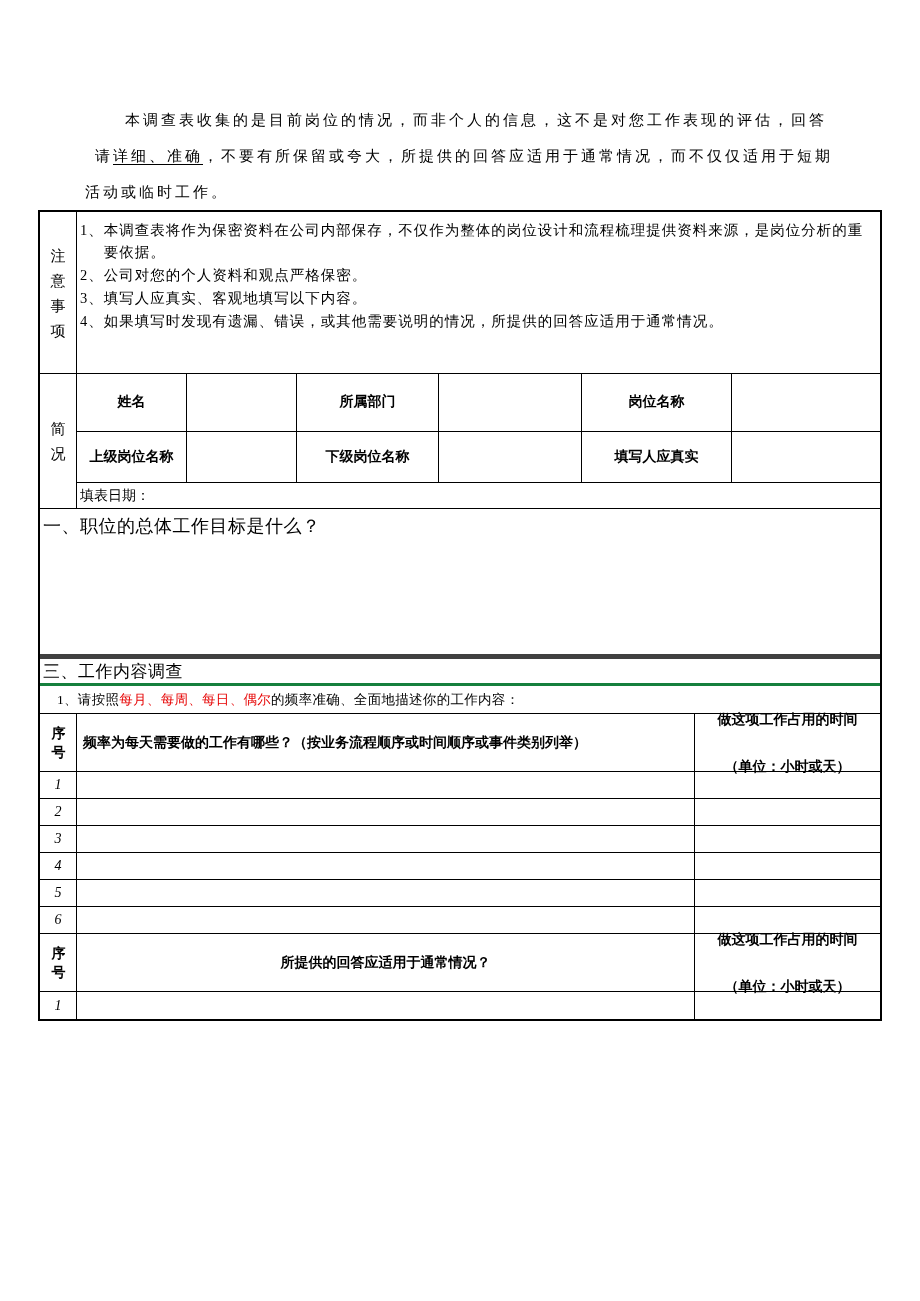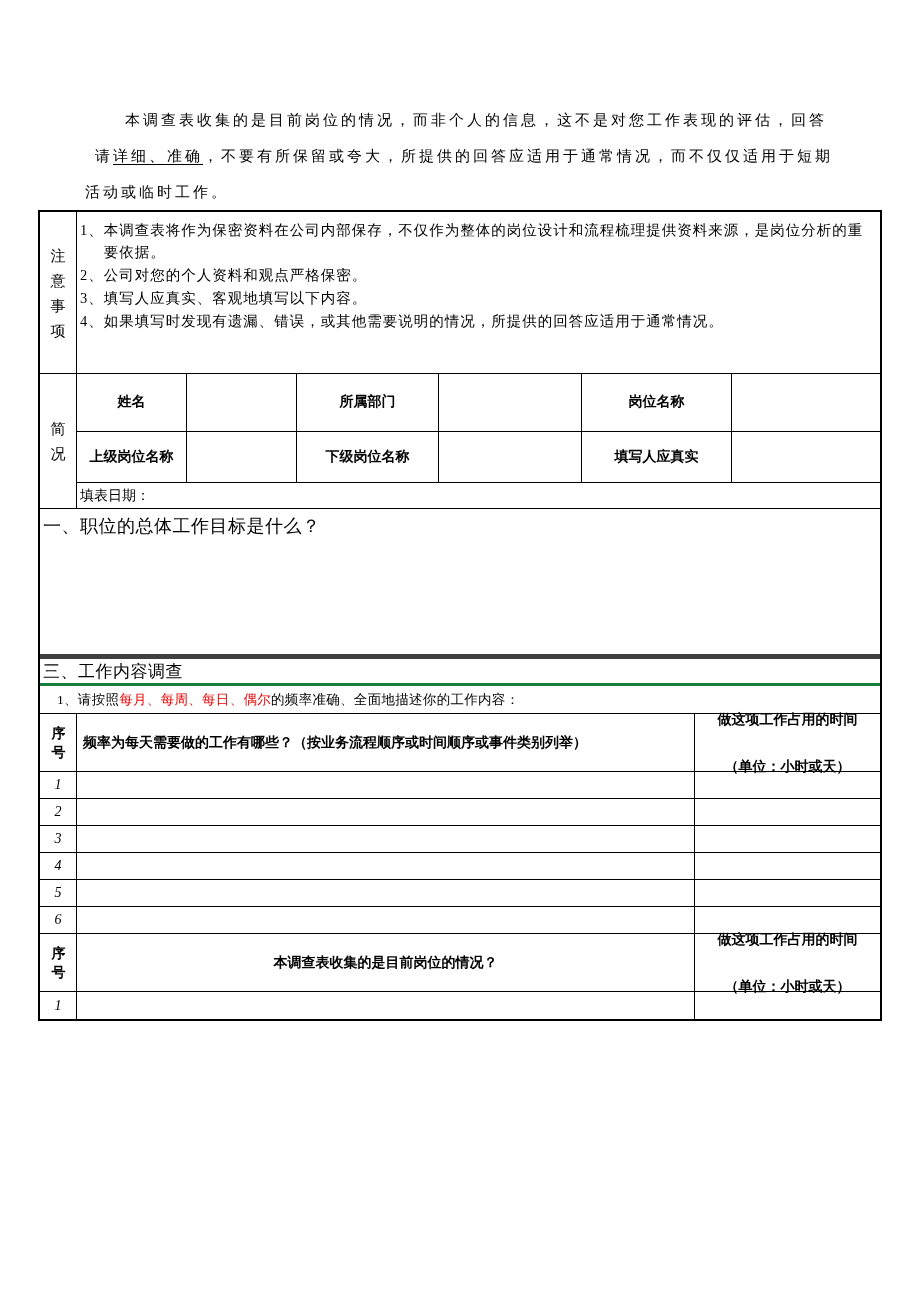--- a/index.html
+++ b/index.html
@@ -243,21 +243,21 @@
     <div class="wt-row">
       <div class="no">6</div>
       <div class="task"></div>
       <div class="time"></div>
     </div>
 
     <div class="wt-header">
       <div class="wt-no">
         <div class="stack2">序号</div>
       </div>
-      <div class="wt-main center">本调查表收集的是目前岗位的情况？</div>
+      <div class="wt-main center">所提供的回答应适用于通常情况？</div>
       <div class="wt-time">
         <div>做这项工作占用的时间</div>
         <div>（单位：小时或天）</div>
       </div>
     </div>
 
     <div class="wt-row lastrow">
       <div class="no">1</div>
       <div class="task"></div>
       <div class="time"></div>

